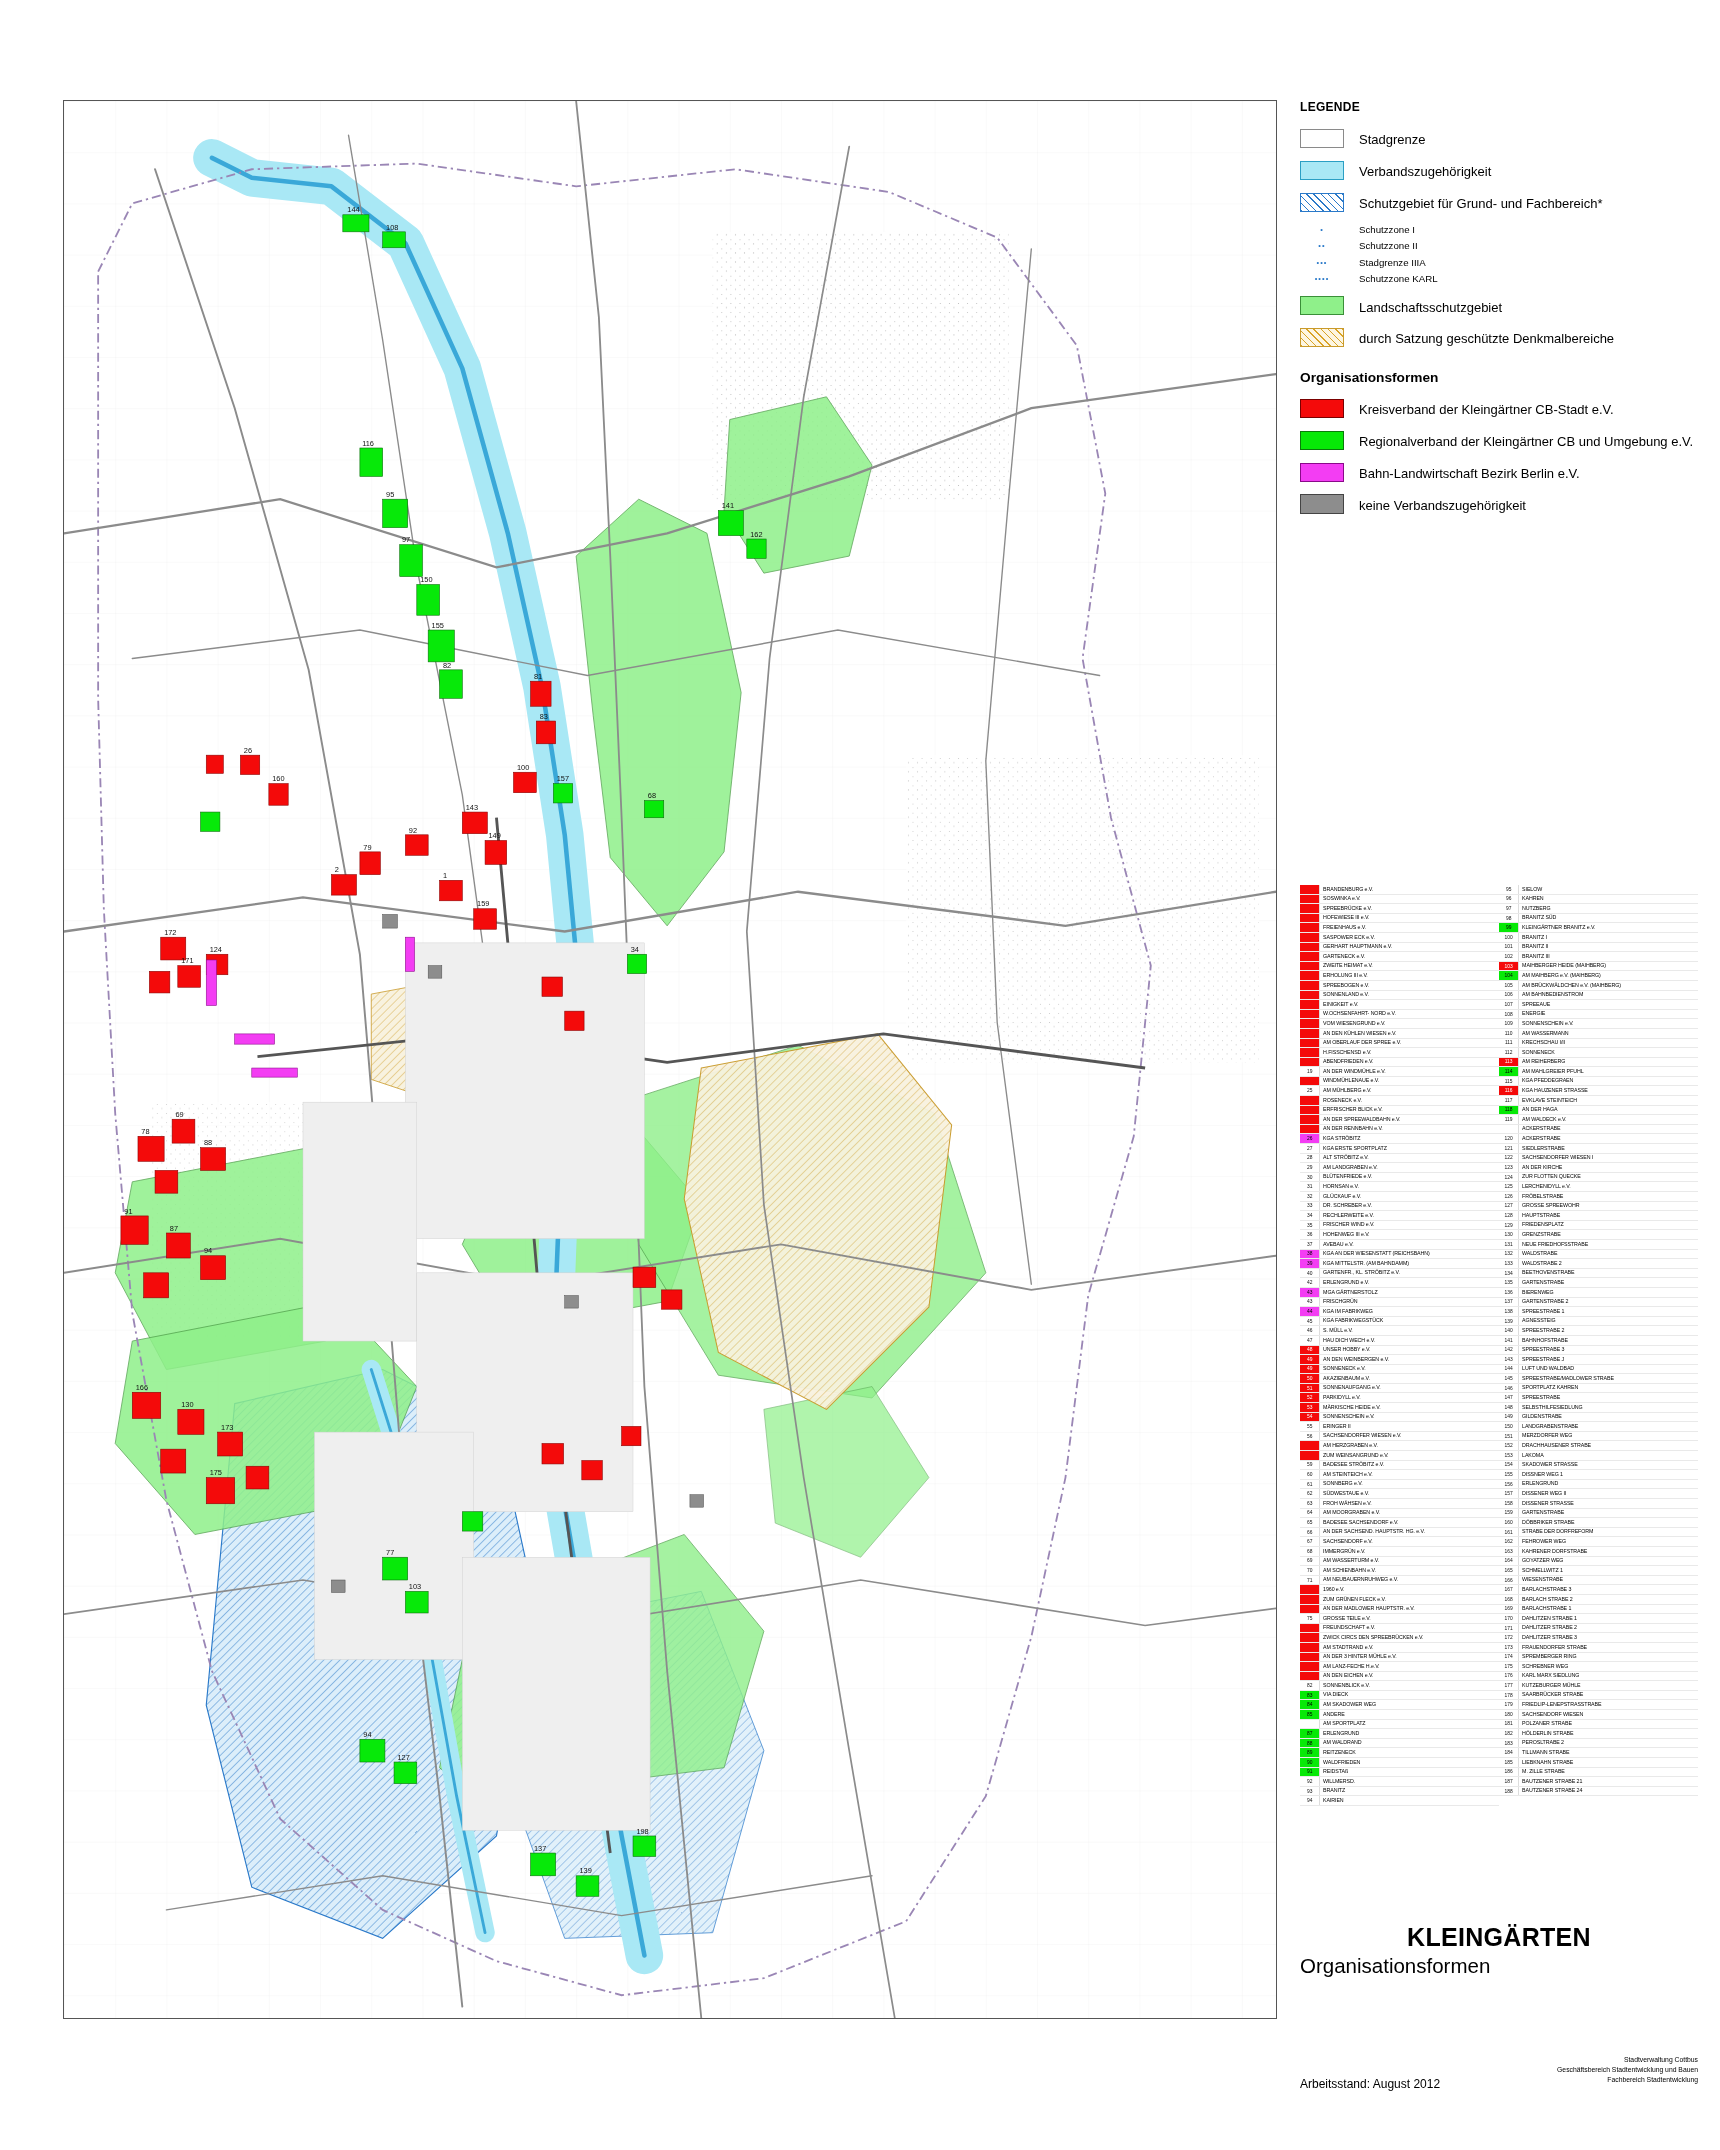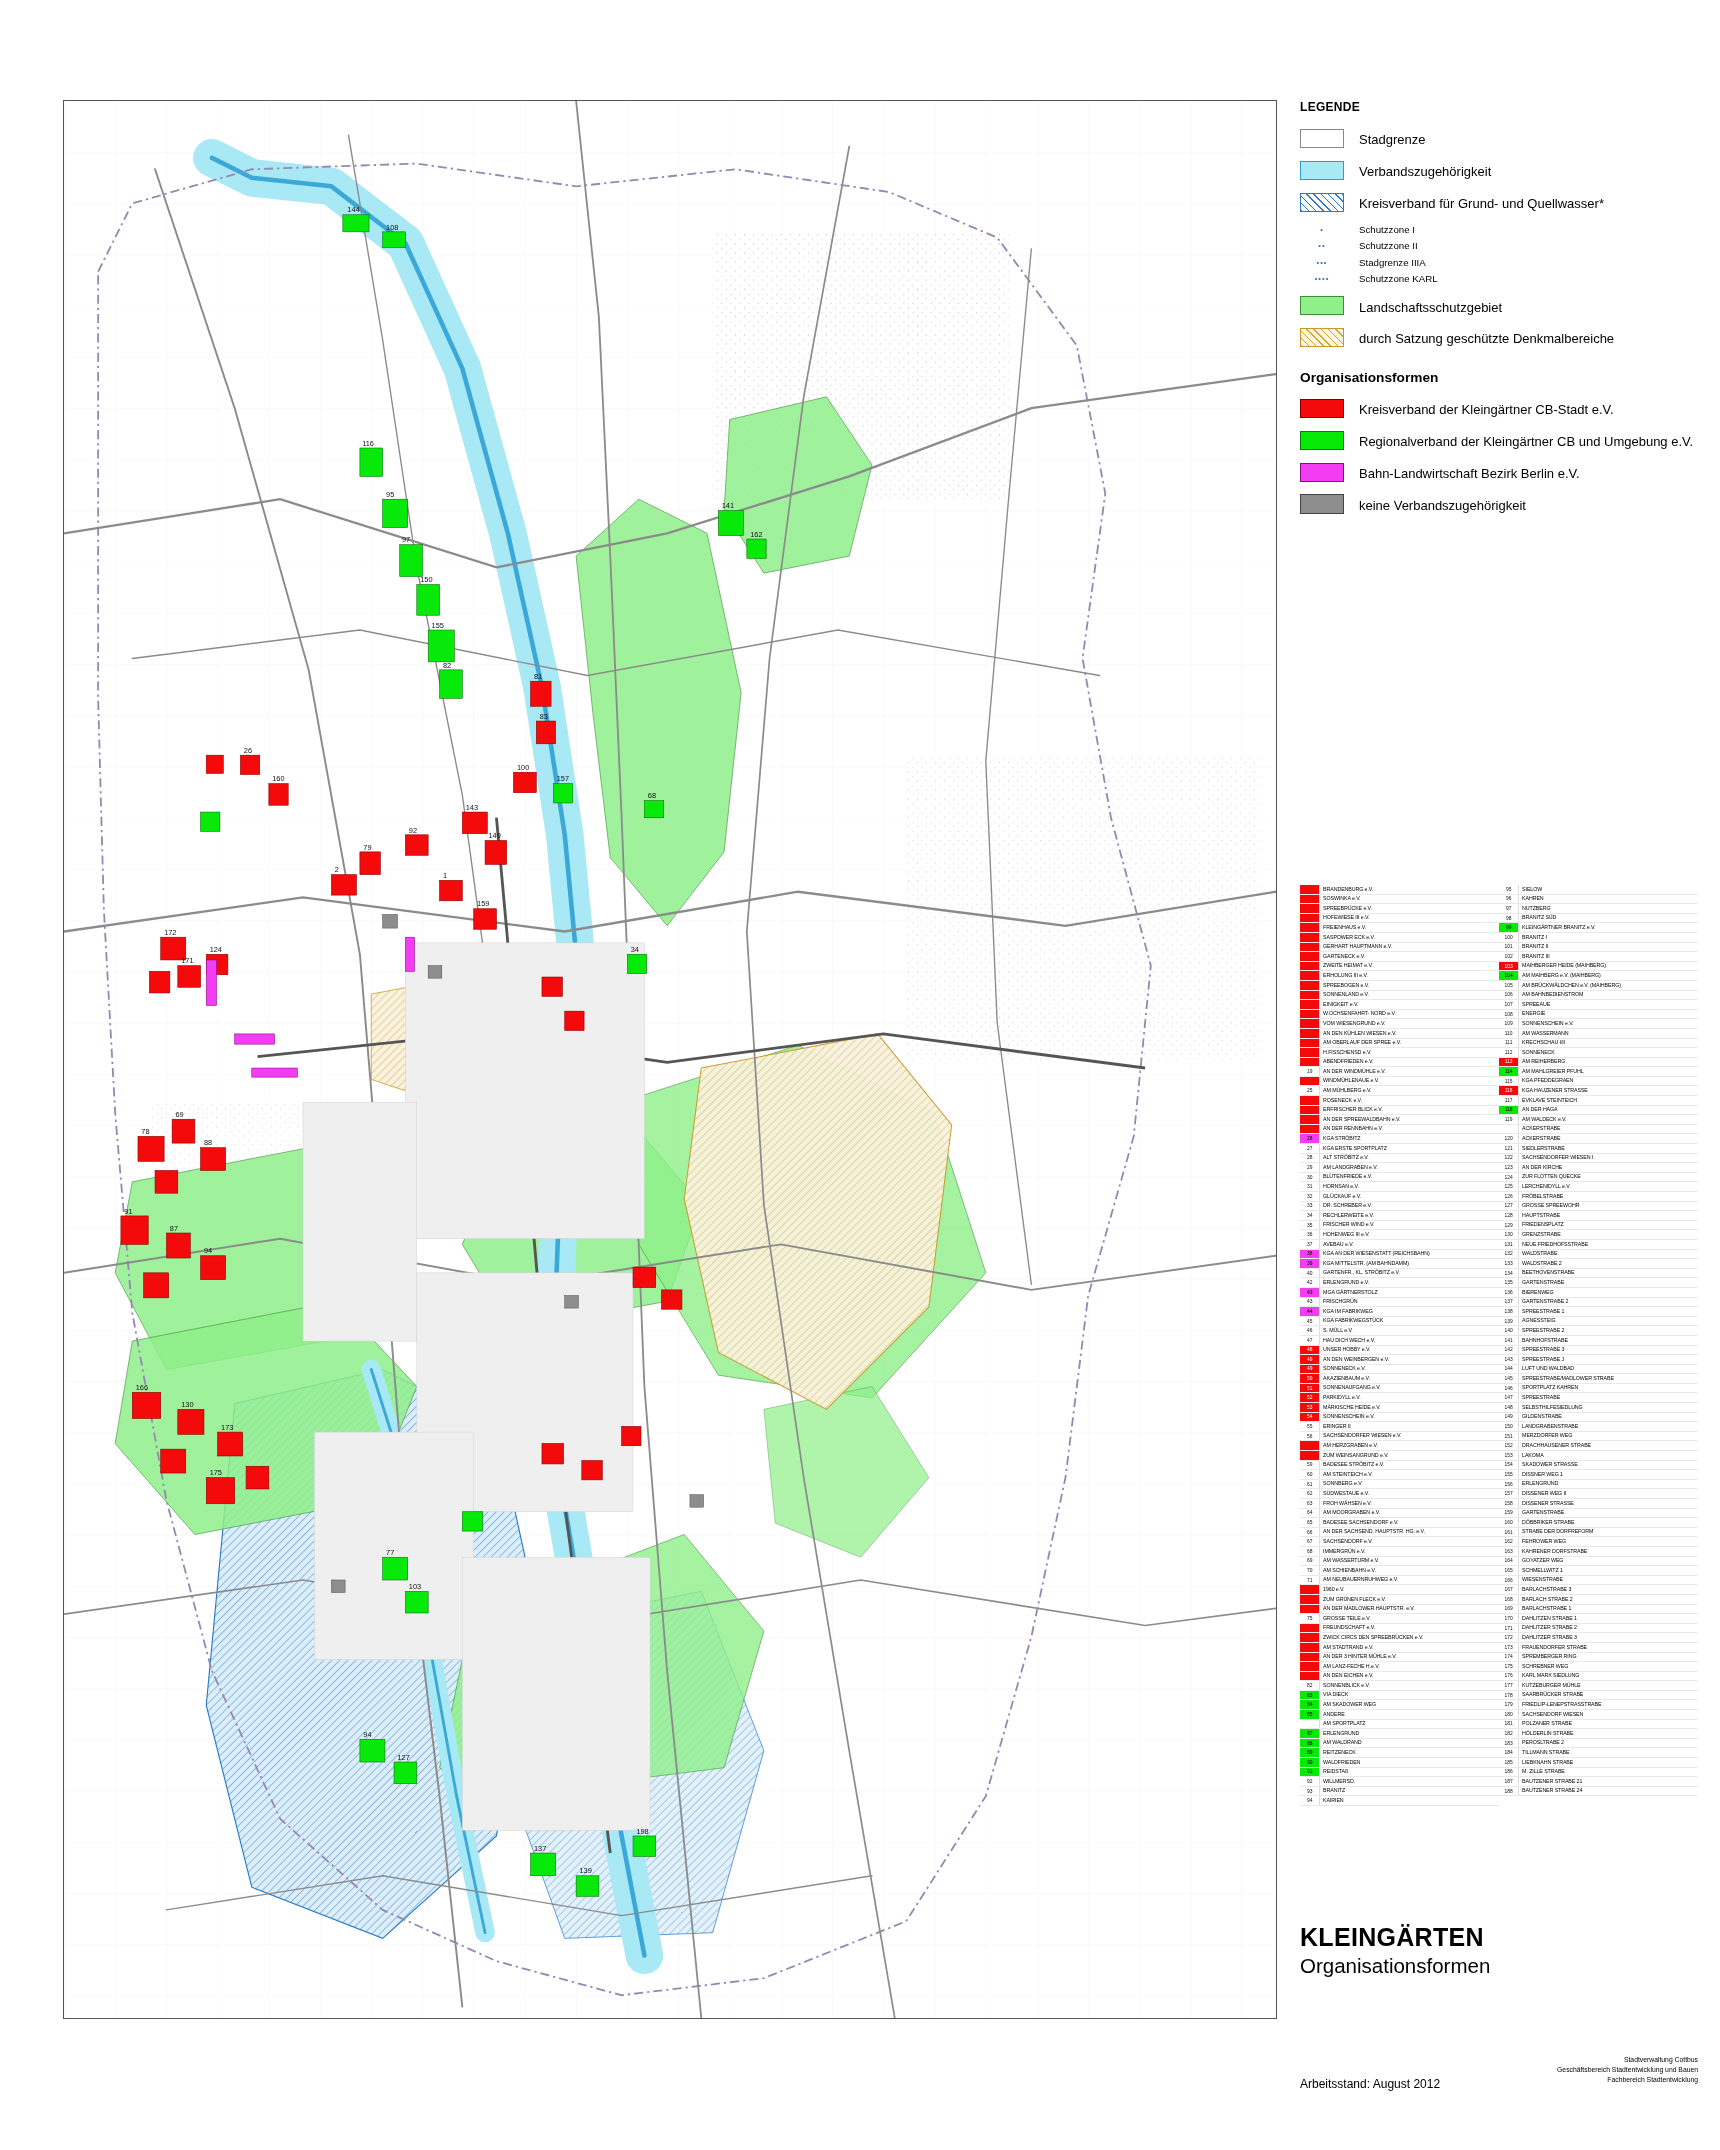--- a/index.html
+++ b/index.html
@@ -43,21 +43,21 @@
   .trow{display:flex;align-items:stretch;height:8.6px;border-bottom:0.6px solid #e9e9e9;}
   .tnum{width:19.3px;flex:0 0 19.3px;text-align:center;font-size:4.9px;color:#111;border-right:0.6px solid #ddd;display:flex;align-items:center;justify-content:center;}
   .tname{flex:1 1 auto;padding-left:2.8px;display:flex;align-items:center;overflow:hidden;white-space:nowrap;letter-spacing:-0.1px;}
   .c-red .tnum{background:#f40a0a;color:#fff;}
   .c-green .tnum{background:#07e907;color:#000;}
   .c-mag .tnum{background:#f33df3;color:#000;}
   .c-none .tnum{background:#ffffff;}
 
   
   #title-block{position:absolute;left:1300px;top:1923px;width:398px;}
-  .main-title{font-size:25px;font-weight:bold;letter-spacing:0.3px;}
+  .main-title{font-size:25px;font-weight:bold;letter-spacing:0.3px;text-align:center;}
   .sub-title{font-size:20.5px;margin-top:2.3px;}
   #stand{position:absolute;left:1300px;top:2077px;font-size:12px;}
   #imprint{position:absolute;left:1377px;top:2055px;width:321px;text-align:right;font-size:6.8px;line-height:1.45;}
 </style>
 </head>
 <body>
 
 <div id="map-panel">
   <svg id="map-canvas" viewBox="0 0 2130 3370" preserveAspectRatio="none">
     <defs>
@@ -275,21 +275,21 @@
     <div class="legend-label">Stadgrenze</div>
   </div>
 
   <div class="legend-row">
     <div class="swatch sw-uber"></div>
     <div class="legend-label">Verbandszugehörigkeit</div>
   </div>
 
   <div class="legend-row">
     <div class="swatch sw-schutz"></div>
-    <div class="legend-label">Kreisverband für Grund- und Quellwasser*</div>
+    <div class="legend-label">Schutzgebiet für Grund- und Fachbereich*</div>
   </div>
 
   <div class="sub-rows">
     <div class="sub-row">
       <div class="sub-dots">•</div>
       <div class="sub-label">Schutzzone I</div>
     </div>
     <div class="sub-row">
       <div class="sub-dots">••</div>
       <div class="sub-label">Schutzzone II</div>

